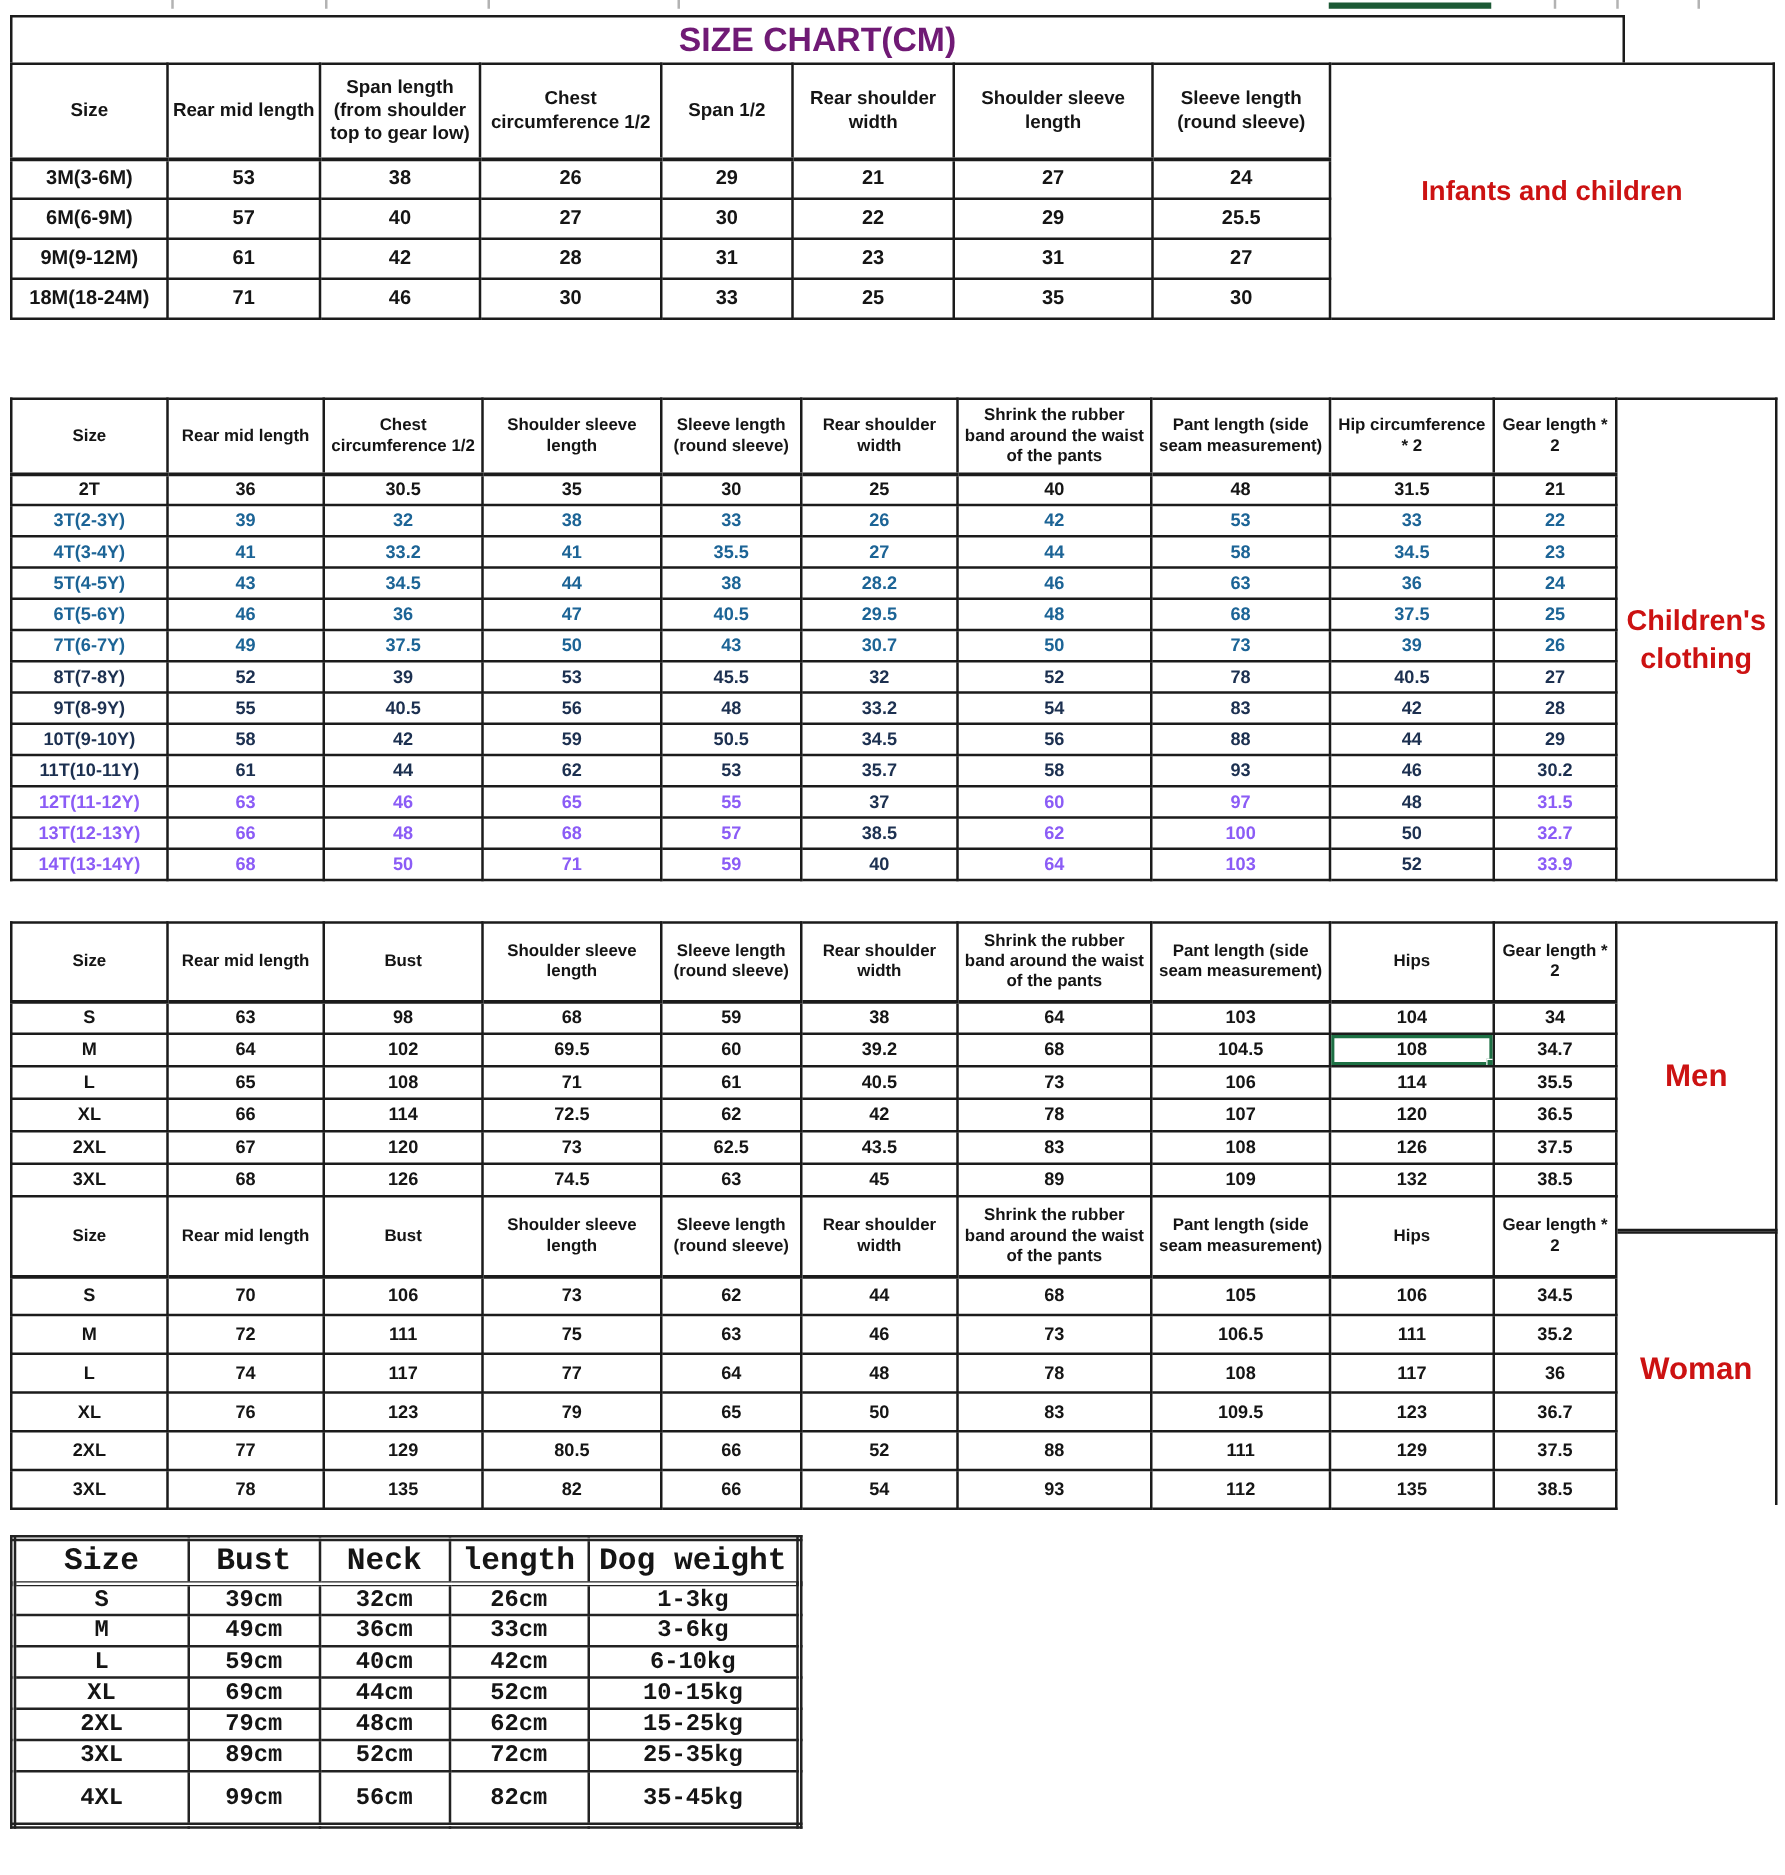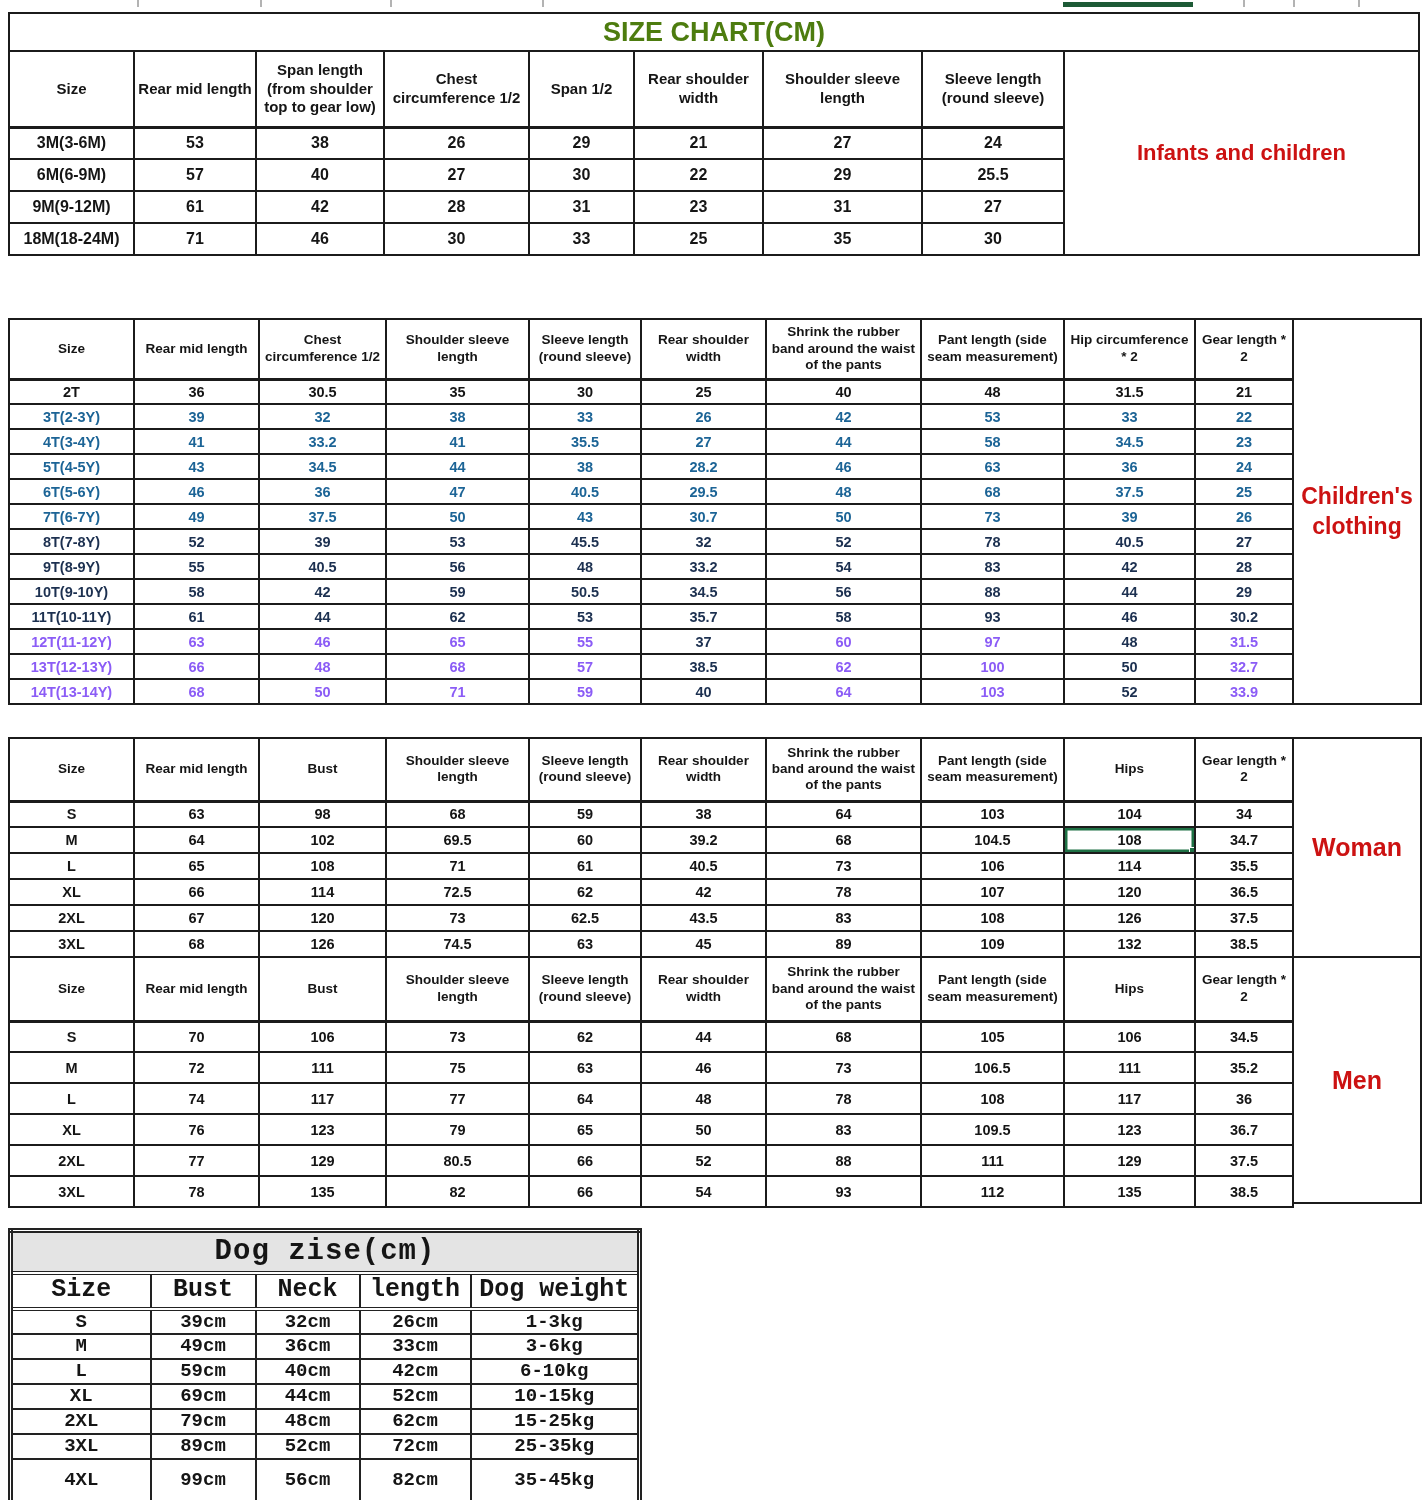--- a/index.html
+++ b/index.html
@@ -22,23 +22,23 @@
   .c-blue{color:#1c6496;}
   .c-navy{color:#1c3050;}
   .c-red{color:#8b5cf6;}
   td.sel{box-shadow:inset 0 0 0 2.5px #1e7145;position:relative;}
   td.sel::after{content:"";position:absolute;right:-4px;bottom:-4px;width:7px;height:7px;
     background:#1e7145;border:1.5px solid #fff;z-index:2;}
 
   
   .sec1{position:absolute;left:8px;top:12px;width:1412px;}
   .chart-title{
-    width:1412px;height:38px;border:2px solid #1b1b1b;border-bottom:none;
+    width:1292px;height:38px;border:2px solid #1b1b1b;border-bottom:none;
     display:flex;align-items:center;justify-content:center;
-    font-size:27px;font-weight:700;color:#4d7c0f;
+    font-size:27px;font-weight:700;color:#701a75;
   }
   .sec1-body{display:flex;align-items:stretch;}
   #t-infants{width:1055px;}
   #t-infants thead tr{height:76px;}
   #t-infants tbody tr{height:32px;margin-left:29px;}
   #t-infants th{font-size:15px;}
   #t-infants td{font-size:16px;}
   .side-label{
     display:flex;align-items:center;justify-content:center;text-align:center;
     border:2px solid #1b1b1b;border-left:none;
@@ -561,38 +561,35 @@
               <td>54</td>
               <td>93</td>
               <td>112</td>
               <td>135</td>
               <td>38.5</td>
             </tr>
           </tbody>
       </table>
     </div>
     <div class="adult-labels">
+      <div class="side-label lbl-men">Men</div>
       <div class="side-label lbl-woman">Woman</div>
-      <div class="side-label lbl-men">Men</div>
     </div>
   </div>
 
   <div class="dogwrap">
     <table class="sz" id="t-dog">
       <colgroup>
         <col style="width:140px">
           <col style="width:105px">
           <col style="width:104px">
           <col style="width:111px">
           <col style="width:169px">
       </colgroup>
       <thead>
-        <tr>
-          <th class="dog-title" colspan="5">Dog zise(cm)</th>
-        </tr>
         <tr class="hrow">
             <th>Size</th>
             <th>Bust</th>
             <th>Neck</th>
             <th>length</th>
             <th>Dog weight</th>
           </tr>
       </thead>
       <tbody>
           <tr>

